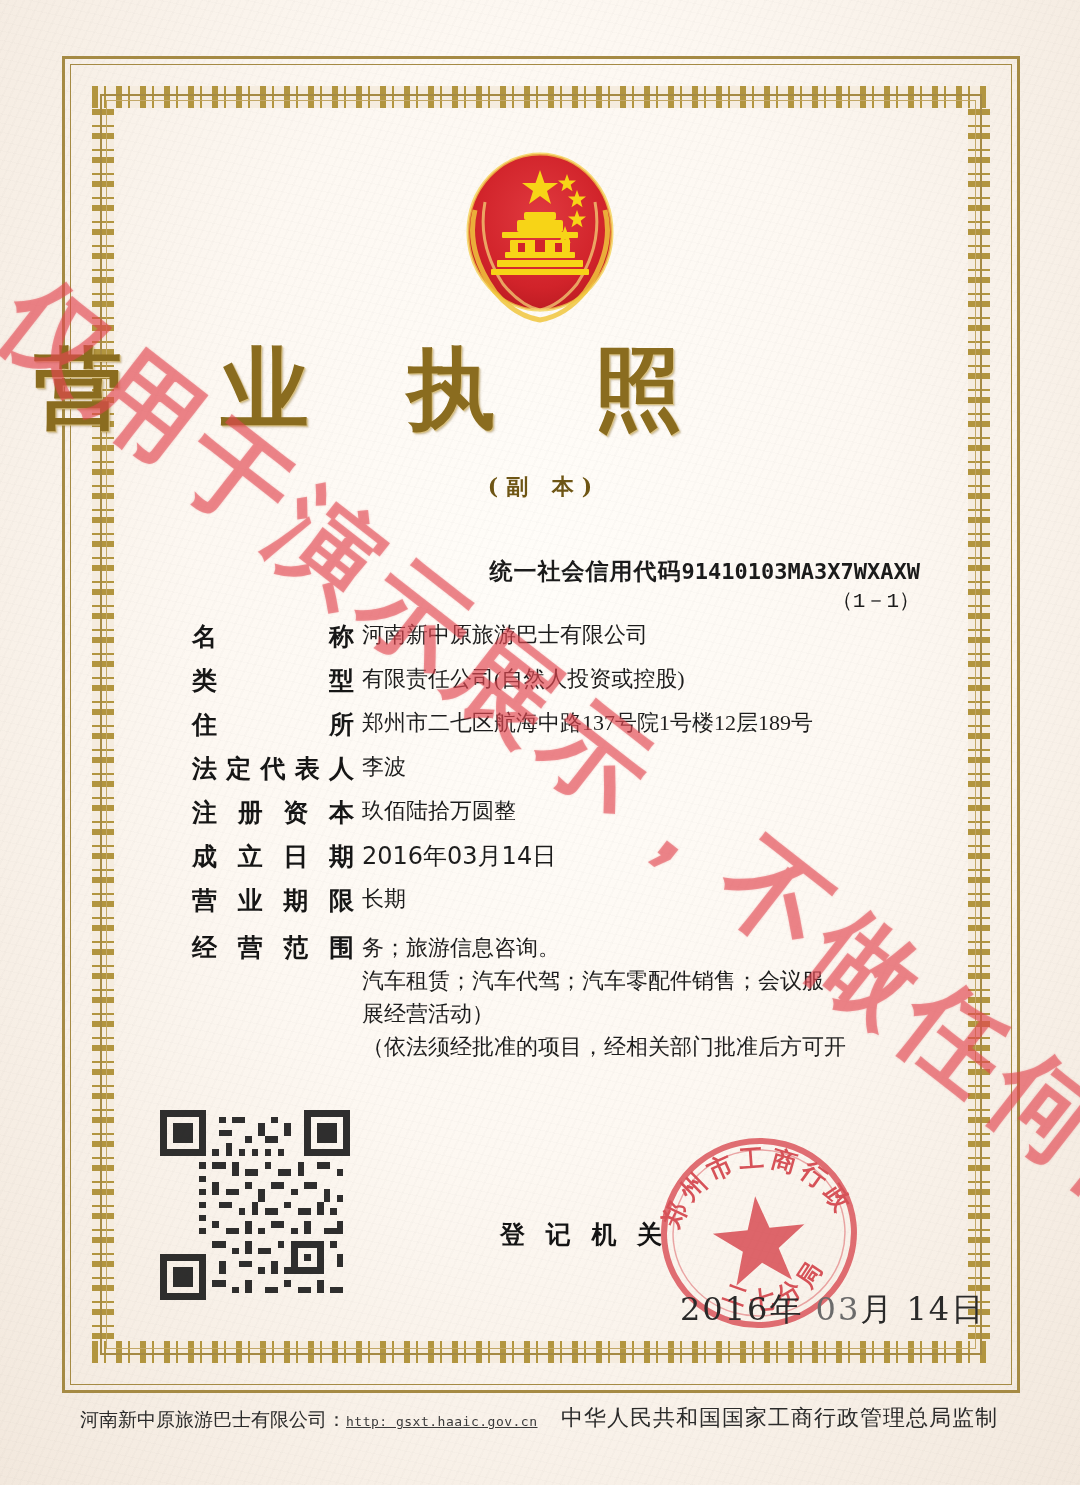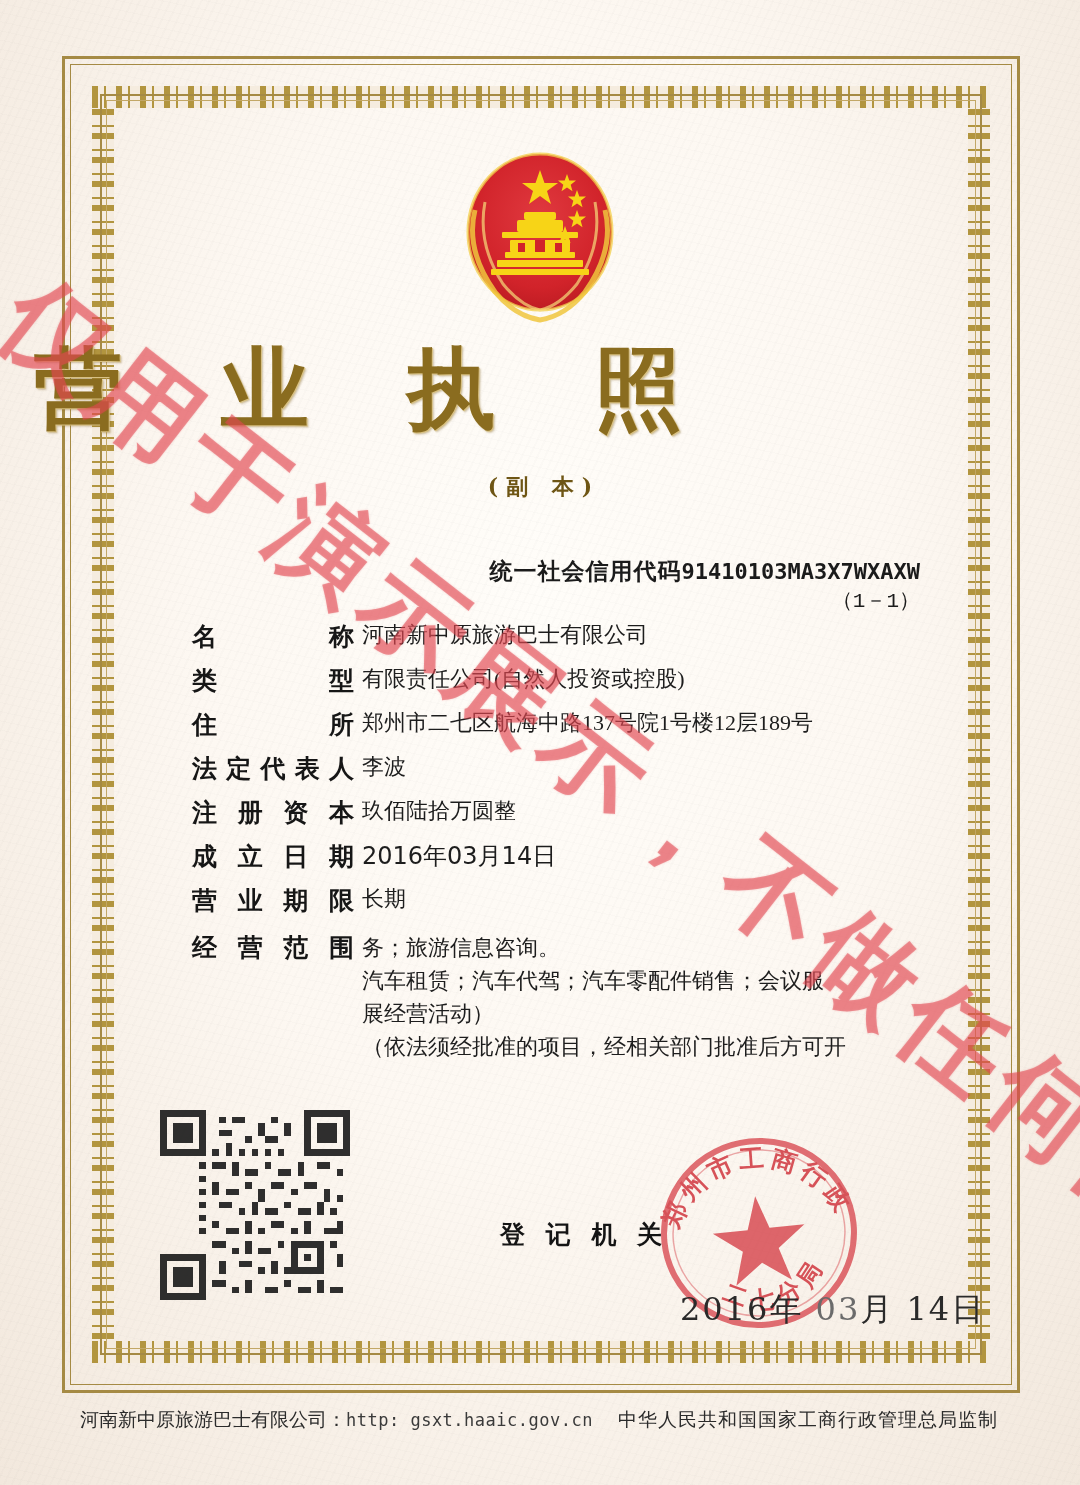--- a/index.html
+++ b/index.html
@@ -229,29 +229,30 @@
   #footer-left {
     position: absolute;
     left: 80px;
     bottom: 52px;
     font-size: 19px;
     color: #2b2b2b;
     font-family: "DejaVu Serif", serif;
   }
   #footer-left .url {
     font-family: "DejaVu Sans Mono", monospace;
-    font-size: 17px;
+    font-size: 13px;
     color: #3a3a3a;
     letter-spacing: 0.5px;
+    text-decoration: underline;
   }
   #footer-right {
     position: absolute;
     right: 82px;
     bottom: 52px;
-    font-size: 19px;
+    font-size: 22px;
     color: #2b2b2b;
     font-family: "DejaVu Serif", serif;
     letter-spacing: 1px;
   }
 
   
   #watermark {
     position: absolute;
     left: 40px;
     top: 180px;

